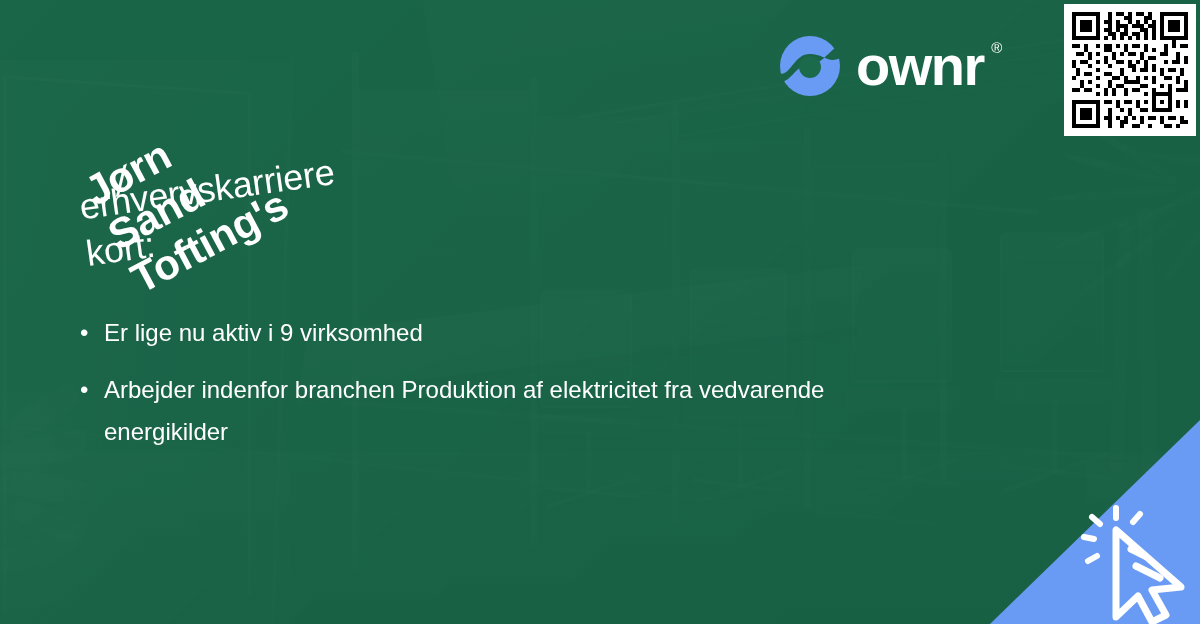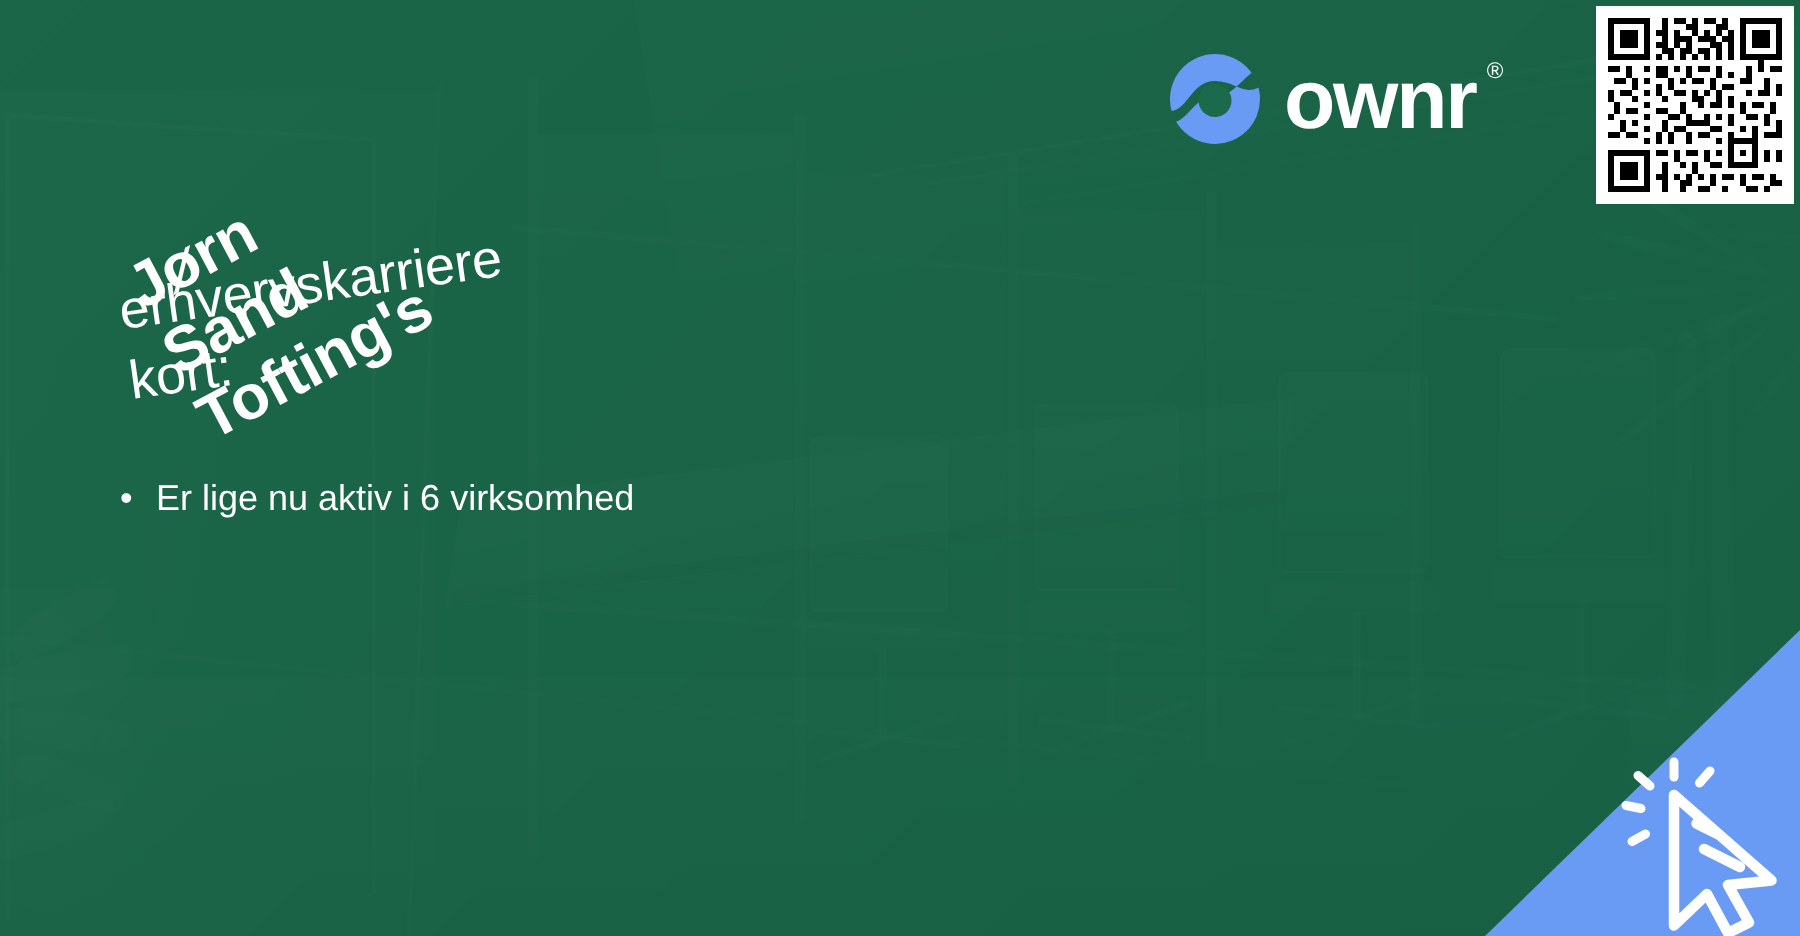--- a/index.html
+++ b/index.html
@@ -605,16 +605,17 @@
       <span>ownr</span><span class="logo-reg">®</span>
     </span>
   </div>
 
   <div class="headline">
     <div class="l1">Jørn Sand Tofting's</div>
     <div class="l2">erhvervskarriere kort:</div>
   </div>
 
   <ul class="bullets">
-    <li>Er lige nu aktiv i 6 virksomhed</li>
+    <li>Er lige nu aktiv i 9 virksomhed</li>
+    <li>Arbejder indenfor branchen Produktion af elektricitet fra vedvarende energikilder</li>
   </ul>
 
 </div>
 
 </body></html>

